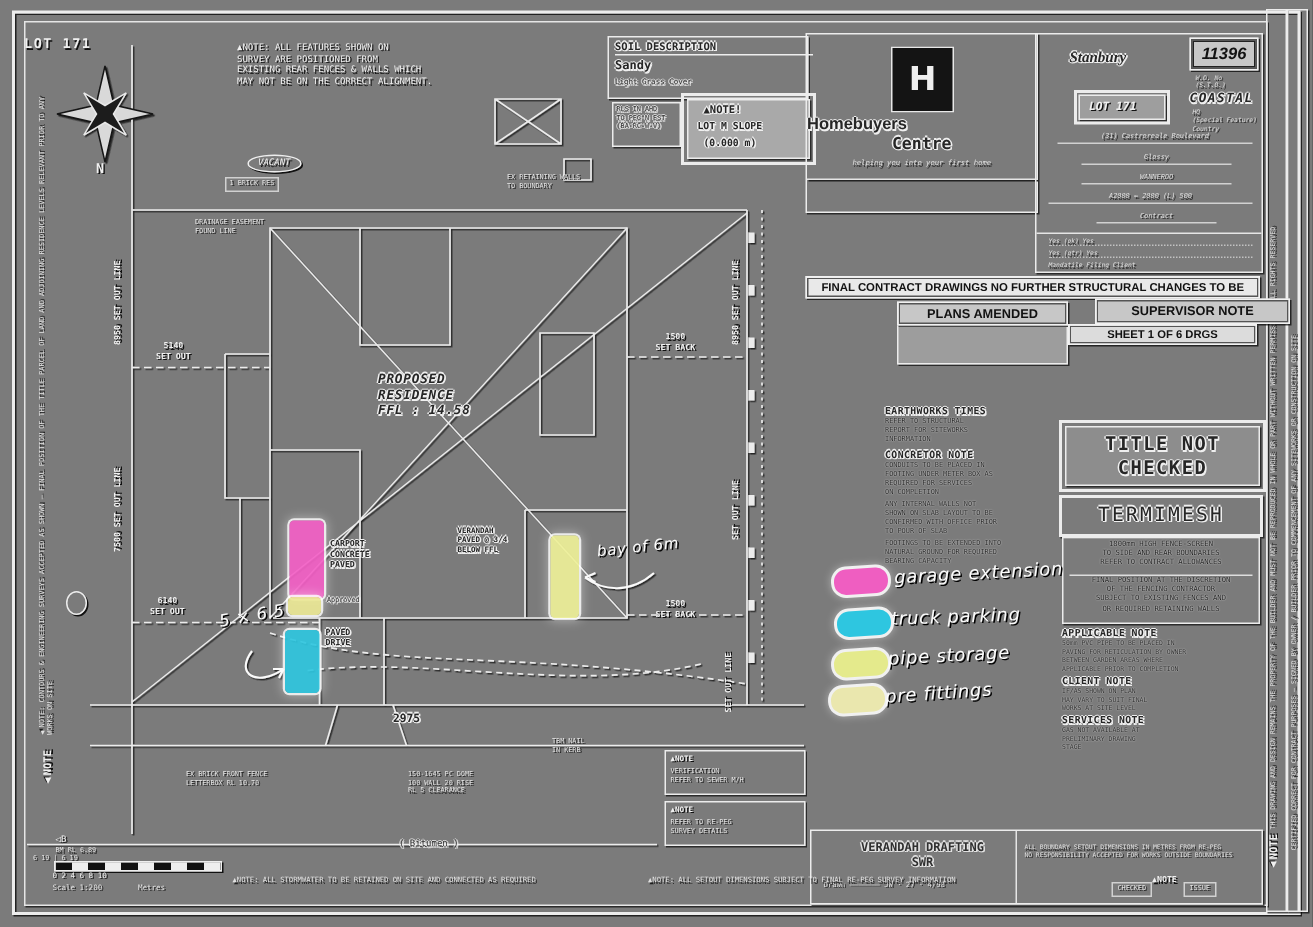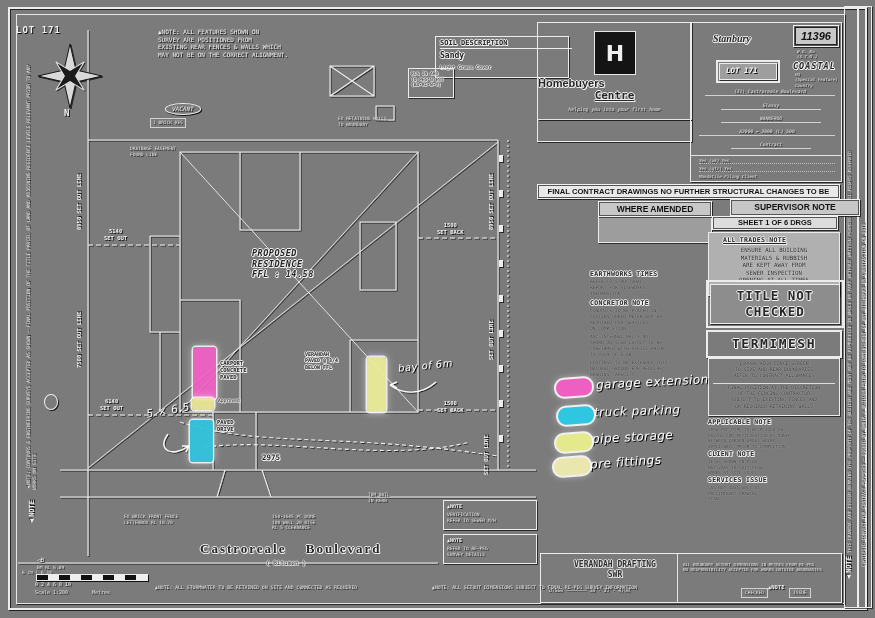--- a/index.html
+++ b/index.html
@@ -84,51 +84,56 @@
   <div class="t blur" style="left:22px;top:570px;font-size:4.5px;">6 19 | 6 19</div>
 
   <div class="t" style="left:16px;top:25px;font-size:9px;font-weight:bold;letter-spacing:1px;">LOT  171</div>
   <div class="t" style="left:64px;top:108px;font-size:9px;font-weight:bold;">N</div>
 
   <div class="t" style="left:158px;top:28px;width:200px;font-size:6px;">▲NOTE:  ALL FEATURES SHOWN ON
 SURVEY ARE POSITIONED FROM
 EXISTING REAR FENCES &amp; WALLS WHICH
 MAY NOT BE ON THE CORRECT ALIGNMENT.</div>
 
-  <div class="box" style="left:405px;top:36px;width:132px;height:40px;margin-left:30px;">
+  <div class="box" style="left:405px;top:24px;width:132px;height:40px;">
     <div class="t eng" style="left:4px;top:2px;font-size:7px;font-weight:bold;border-bottom:1px solid #eee;position:relative;">SOIL DESCRIPTION</div>
     <div class="t eng" style="left:4px;top:14px;font-size:8px;font-weight:bold;">Sandy</div>
     <div class="t eng blur" style="left:4px;top:27px;font-size:5px;">Light Grass Cover</div>
   </div>
   <div class="box" style="left:408px;top:68px;width:44px;height:28px;">
     <div class="t eng blur" style="left:2px;top:2px;font-size:4.5px;">RLS IN AHD
 TO PEG'N EST
 (BA-RC-W-V)</div>
   </div>
 
+  <div class="box dbl" style="left:458px;top:66px;width:80px;height:38px;background:#a9a9a9;">
+    <div class="t eng" style="left:10px;top:2px;font-size:7px;font-weight:bold;">▲NOTE!</div>
+    <div class="t eng" style="left:6px;top:13px;font-size:6.5px;font-weight:bold;">LOT M SLOPE</div>
+    <div class="t eng" style="left:10px;top:24px;font-size:6.5px;font-weight:bold;">(0.000 m)</div>
+  </div>
 
   <div class="t oval" style="left:165px;top:103px;font-size:6px;font-style:italic;">VACANT</div>
   <div class="t blur" style="left:150px;top:118px;font-size:4.5px;border:1px solid #ddd;padding:1px 2px;">1 BRICK RES</div>
   <div class="t blur" style="left:130px;top:146px;font-size:4.5px;">DRAINAGE EASEMENT
 FOUND LINE</div>
   <div class="t blur" style="left:338px;top:116px;font-size:4.5px;">EX RETAINING WALLS
 TO BOUNDARY</div>
 
   <div class="t eng" style="left:252px;top:248px;font-size:8.5px;font-weight:bold;font-style:italic;letter-spacing:.5px;">PROPOSED
 RESIDENCE
 FFL : 14.58</div>
   <div class="t eng" style="left:220px;top:360px;font-size:5.5px;font-weight:bold;">CARPORT
 CONCRETE
 PAVED</div>
   <div class="t eng" style="left:305px;top:351px;font-size:5px;font-weight:bold;">VERANDAH
 PAVED @ 3/4
 BELOW FFL</div>
   <div class="t eng" style="left:217px;top:419px;font-size:5.5px;font-weight:bold;">PAVED
 DRIVE</div>
-  <div class="t eng" style="left:262px;top:453px;font-size:7.5px;font-weight:bold;">2975</div>
+  <div class="t eng" style="left:262px;top:474px;font-size:7.5px;font-weight:bold;">2975</div>
 
   <div class="t vert" style="left:76px;top:150px;height:80px;font-size:5.5px;font-weight:bold;">8950   SET OUT LINE</div>
   <div class="t vert" style="left:76px;top:288px;height:80px;font-size:5.5px;font-weight:bold;">7500   SET OUT LINE</div>
   <div class="t vert" style="left:488px;top:150px;height:80px;font-size:5.5px;font-weight:bold;">8950   SET OUT LINE</div>
   <div class="t vert" style="left:488px;top:300px;height:60px;font-size:5.5px;font-weight:bold;">SET OUT LINE</div>
   <div class="t vert" style="left:483px;top:420px;height:55px;font-size:5.5px;font-weight:bold;">SET OUT LINE</div>
   <div class="t" style="left:104px;top:228px;font-size:5.5px;font-weight:bold;text-align:center;">5140
 SET OUT</div>
   <div class="t" style="left:100px;top:398px;font-size:5.5px;font-weight:bold;text-align:center;">6140
 SET OUT</div>
@@ -146,21 +151,20 @@
   <div class="t hand" style="left:146px;top:404px;font-size:11px;transform:rotate(-10deg);z-index:6;">5 × 6.5</div>
   <div class="t hand" style="left:398px;top:360px;font-size:10px;transform:rotate(-6deg);z-index:6;">bay of 6m</div>
 
   <div class="t blur" style="left:124px;top:514px;font-size:4.5px;">EX BRICK FRONT FENCE
 LETTERBOX RL 10.70</div>
   <div class="t blur" style="left:272px;top:514px;font-size:4.5px;">150-1645 PC DOME
 100 WALL 20 RISE
 RL 5 CLEARANCE</div>
   <div class="t blur" style="left:368px;top:492px;font-size:4.5px;">TBM NAIL
 IN KERB</div>
-  <div class="t eng" style="left:200px;top:541px;font-size:13px;font-weight:bold;letter-spacing:2px;word-spacing:14px;font-family:'Liberation Serif',serif;">Castroreale   Boulevard</div>
   <div class="t eng blur" style="left:266px;top:559px;font-size:6px;">( Bitumen )</div>
 
   <div class="box" style="left:443px;top:500px;width:92px;height:28px;">
     <div class="t" style="left:3px;top:2px;font-size:5px;font-weight:bold;">▲NOTE</div>
     <div class="t blur" style="left:3px;top:11px;font-size:4.5px;">VERIFICATION
 REFER TO SEWER M/H</div>
   </div>
   <div class="box" style="left:443px;top:534px;width:92px;height:28px;">
     <div class="t" style="left:3px;top:2px;font-size:5px;font-weight:bold;">▲NOTE</div>
     <div class="t blur" style="left:3px;top:11px;font-size:4.5px;">REFER TO RE-PEG
@@ -177,21 +181,21 @@
 
   <div class="t blur" style="left:155px;top:585px;font-size:4.8px;white-space:nowrap;">▲NOTE: ALL STORMWATER TO BE RETAINED ON SITE AND CONNECTED AS REQUIRED</div>
   <div class="t blur" style="left:432px;top:585px;font-size:4.8px;white-space:nowrap;">▲NOTE: ALL SETOUT DIMENSIONS SUBJECT TO FINAL RE-PEG SURVEY INFORMATION</div>
   <div class="t" style="left:768px;top:584px;font-size:5.5px;font-weight:bold;">▲NOTE</div>
 
   <div class="box" style="left:537px;top:22px;width:153px;height:118px;">
     <div style="position:absolute;left:56px;top:8px;width:40px;height:42px;background:#141414;border:1px solid #e8e8e8;z-index:5;display:flex;align-items:center;justify-content:center;">
       <span style="color:#efefef;font-weight:bold;font-size:22px;font-family:'DejaVu Sans',sans-serif;">H</span>
     </div>
     <div class="t eng" style="left:0;top:54px;width:153px;text-align:left;font-size:11px;font-weight:bold;font-family:'Liberation Sans',sans-serif;">Homebuyers</div>
-    <div class="t eng" style="left:0;top:66px;width:153px;text-align:center;font-size:11px;font-weight:bold;text-decoration:underline;">Centre</div>
+    <div class="t eng" style="left:0;top:66px;width:153px;text-align:center;font-size:11px;font-weight:bold;">Centre</div>
     <div class="t blur" style="left:0;top:84px;width:153px;text-align:center;font-size:4.8px;font-style:italic;">helping you into your first home</div>
     <div style="position:absolute;left:0;top:96px;width:153px;border-top:1px solid #e5e5e5;box-shadow:1px 1px 0 #222;"></div>
   </div>
 
   <div class="box" style="left:690px;top:22px;width:150px;height:158px;font-style:italic;">
     <div class="t eng" style="left:22px;top:10px;font-size:10px;font-weight:bold;font-family:'Liberation Serif',serif;">Stanbury</div>
     <div class="chip" style="position:absolute;left:102px;top:2px;width:44px;height:20px;z-index:5;font-size:11px;line-height:20px;outline:1px solid #222;outline-offset:-3px;">11396</div>
     <div class="t blur" style="left:106px;top:26px;font-size:4.2px;">W.O. No
 (S.T.O.)</div>
     <div class="t eng" style="left:102px;top:38px;font-size:8.5px;font-weight:bold;letter-spacing:1px;">COASTAL</div>
@@ -207,34 +211,26 @@
     <div class="t blur" style="left:8px;top:106px;width:136px;text-align:center;font-size:4.6px;border-bottom:1px solid #ddd;">A2000       ←       2000       (L)       500</div>
     <div class="t blur" style="left:40px;top:119px;width:80px;text-align:center;font-size:4.6px;border-bottom:1px solid #ddd;">Contract</div>
     <div style="position:absolute;left:0;top:132px;width:150px;border-top:1px solid #e5e5e5;"></div>
     <div class="t blur" style="left:8px;top:135px;width:136px;font-size:4.2px;border-bottom:1px dotted #ccc;">Yes        (ok)        Yes</div>
     <div class="t blur" style="left:8px;top:143px;width:136px;font-size:4.2px;border-bottom:1px dotted #ccc;">Yes        (qtr)        Yes</div>
     <div class="t blur" style="left:8px;top:151px;width:136px;font-size:4.2px;">Mandatile        Filing        Client</div>
   </div>
 
   <div class="chip" style="position:absolute;left:537px;top:184px;width:301px;height:13px;z-index:5;font-size:7.6px;line-height:13px;background:#e9e9e9;">FINAL CONTRACT DRAWINGS NO FURTHER STRUCTURAL CHANGES TO BE MADE</div>
 
-  <div class="chip" style="position:absolute;left:598px;top:201px;width:112px;height:14px;z-index:5;font-size:8.5px;line-height:14px;">WHERE AMENDED</div>
+  <div class="chip" style="position:absolute;left:598px;top:201px;width:112px;height:14px;z-index:5;font-size:8.5px;line-height:14px;">PLANS AMENDED</div>
   <div class="box" style="left:598px;top:217px;width:112px;height:24px;background:#9d9d9d;"></div>
 
   <div class="chip" style="position:absolute;left:730px;top:199px;width:128px;height:15px;z-index:5;font-size:8.5px;line-height:15px;">SUPERVISOR NOTE</div>
   <div class="chip" style="position:absolute;left:712px;top:216px;width:124px;height:12px;z-index:5;font-size:7.5px;line-height:12px;background:#dcdcdc;">SHEET 1 OF 6 DRGS</div>
 
-  <div class="box" style="left:708px;top:232px;width:130px;height:62px;background:#b0b0b0;">
-    <div class="t note-title eng" style="left:14px;top:3px;text-decoration:underline;">ALL  TRADES  NOTE</div>
-    <div class="t note-body" style="left:10px;top:14px;font-size:5.8px;text-align:center;width:110px;">ENSURE ALL BUILDING
-MATERIALS &amp; RUBBISH
-ARE KEPT AWAY FROM
-SEWER INSPECTION
-OPENING AT ALL TIMES</div>
-  </div>
 
   <div class="t note-title eng" style="left:590px;top:270px;">EARTHWORKS TIMES</div>
   <div class="t note-body blur" style="left:590px;top:279px;">REFER TO STRUCTURAL
 REPORT FOR SITEWORKS
 INFORMATION</div>
   <div class="t note-title eng" style="left:590px;top:299px;">CONCRETOR NOTE</div>
   <div class="t note-body blur" style="left:590px;top:308px;">CONDUITS TO BE PLACED IN
 FOOTING UNDER METER BOX AS
 REQUIRED FOR SERVICES
 ON COMPLETION</div>
@@ -245,21 +241,21 @@
   <div class="t note-body blur" style="left:590px;top:360px;">FOOTINGS TO BE EXTENDED INTO
 NATURAL GROUND FOR REQUIRED
 BEARING CAPACITY</div>
 
   <div class="box dbl bigstamp" style="left:710px;top:284px;width:128px;height:38px;background:#8d8d8d;">
     <span class="t eng" style="position:static;font-size:12.5px;font-weight:bold;letter-spacing:1px;white-space:pre-line;">TITLE NOT
 CHECKED</span>
   </div>
 
   <div class="box bigstamp" style="left:706px;top:330px;width:132px;height:24px;border-width:2px;">
-    <span class="t eng" style="position:static;font-size:13px;font-weight:bold;letter-spacing:1.5px;">TERMIMESH</span>
+    <span class="t eng" style="position:static;font-size:13px;font-weight:normal;letter-spacing:1.5px;">TERMIMESH</span>
   </div>
 
   <div class="box" style="left:708px;top:358px;width:130px;height:56px;">
     <div class="t note-body" style="left:4px;top:2px;width:122px;text-align:center;font-size:4.8px;">1800mm HIGH FENCE-SCREEN
 TO SIDE AND REAR BOUNDARIES
 REFER TO CONTRACT ALLOWANCES</div>
     <div style="position:absolute;left:4px;top:24px;width:122px;border-top:1px solid #ddd;"></div>
     <div class="t note-body" style="left:4px;top:26px;width:122px;text-align:center;font-size:4.8px;">FINAL POSITION AT THE DISCRETION
 OF THE FENCING CONTRACTOR
 SUBJECT TO EXISTING FENCES AND
@@ -268,21 +264,21 @@
 
   <div class="t note-title eng" style="left:708px;top:418px;">APPLICABLE NOTE</div>
   <div class="t note-body blur" style="left:708px;top:427px;font-size:4.3px;">50mm PVC PIPE TO BE PLACED IN
 PAVING FOR RETICULATION BY OWNER
 BETWEEN GARDEN AREAS WHERE
 APPLICABLE PRIOR TO COMPLETION</div>
   <div class="t note-title eng" style="left:708px;top:450px;">CLIENT NOTE</div>
   <div class="t note-body blur" style="left:708px;top:459px;font-size:4.3px;">IF/AS SHOWN ON PLAN
 MAY VARY TO SUIT FINAL
 WORKS AT SITE LEVEL</div>
-  <div class="t note-title eng" style="left:708px;top:476px;">SERVICES ISSUE</div>
+  <div class="t note-title eng" style="left:708px;top:476px;">SERVICES NOTE</div>
   <div class="t note-body blur" style="left:708px;top:485px;font-size:4.3px;">GAS NOT AVAILABLE AT
 PRELIMINARY DRAWING
 STAGE</div>
 
   <div class="sw sw-pink" style="left:556px;top:379px;"></div>
   <div class="t hand" style="left:596px;top:375px;font-size:12px;transform:rotate(-3deg);">garage extension</div>
   <div class="sw sw-cyan" style="left:558px;top:407px;"></div>
   <div class="t hand" style="left:594px;top:404px;font-size:12px;transform:rotate(-2deg);">truck parking</div>
   <div class="sw sw-grn" style="left:556px;top:434px;"></div>
   <div class="t hand" style="left:592px;top:430px;font-size:12px;transform:rotate(-3deg);">pipe storage</div>

